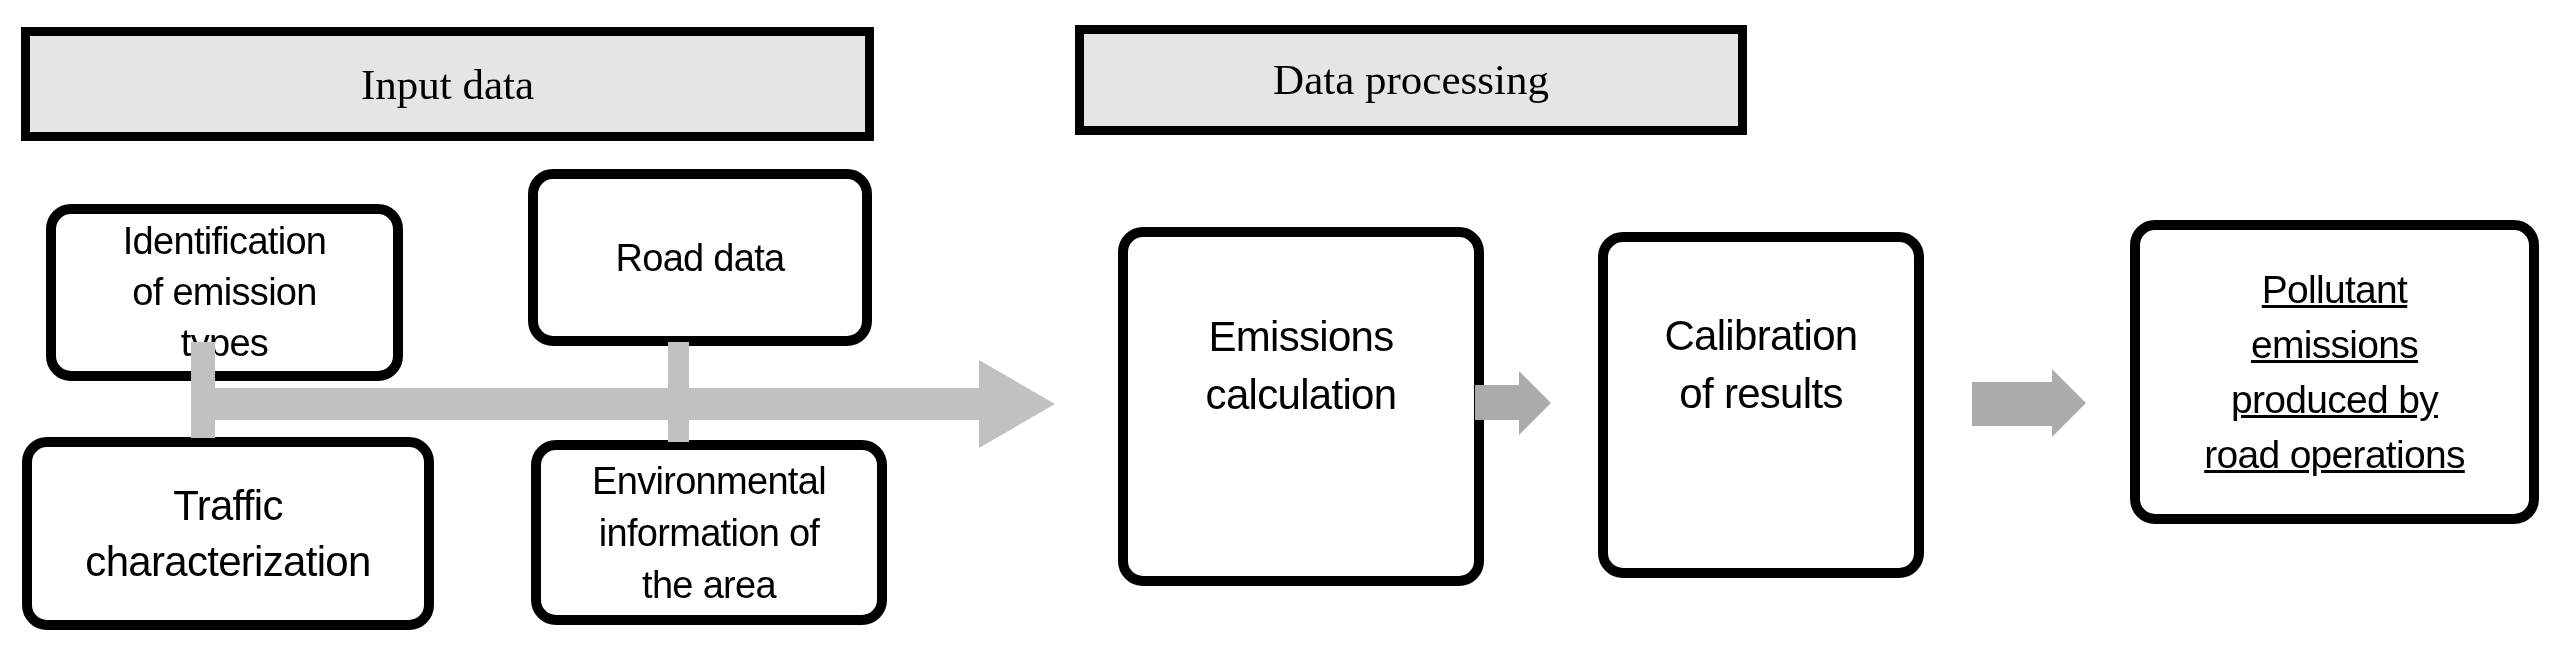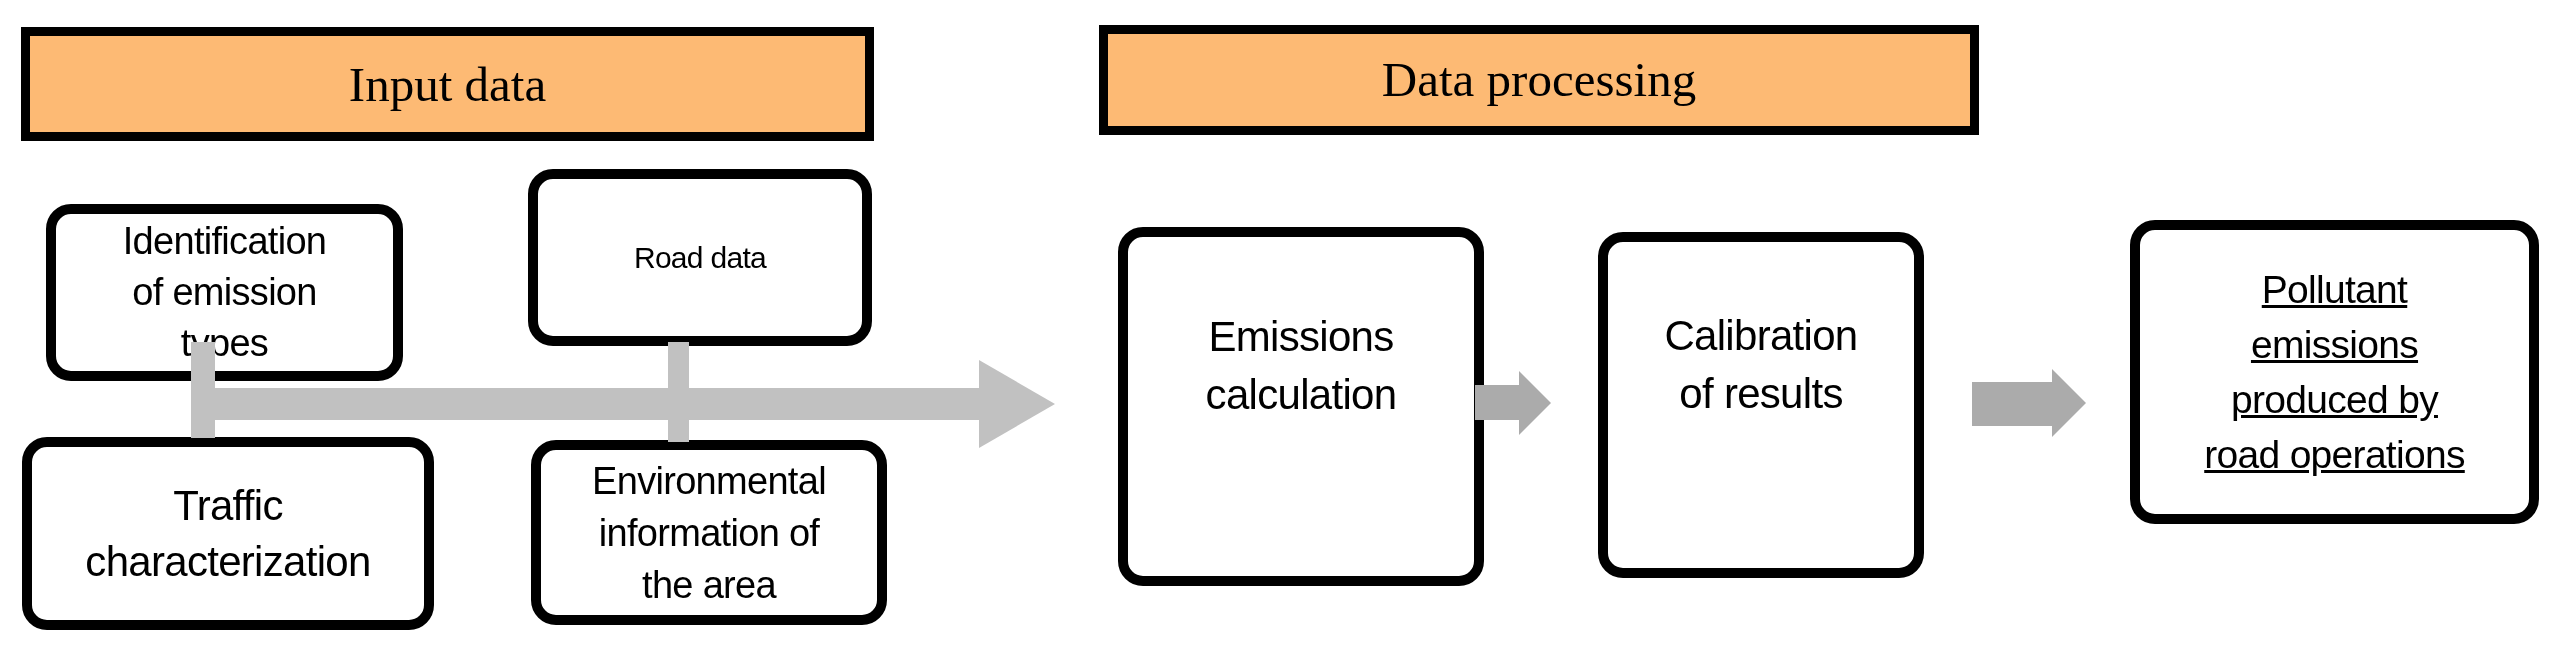--- a/index.html
+++ b/index.html
@@ -13,52 +13,52 @@
   #diagram {
     position: relative;
     width: 2576px;
     height: 649px;
     background: #ffffff;
   }
   
   .hdr {
     position: absolute;
     box-sizing: border-box;
-    background: #fdba74;
+    background: #e5e5e5;
     border: 9.1px solid #000000;
     display: flex;
     align-items: center;
     justify-content: center;
     font-family: "Liberation Serif", serif;
-    font-size: 49px;
+    font-size: 43px;
     color: #000000;
     text-align: center;
   }
   #hdr-input   { left: 21px;   top: 27px; width: 853px; height: 114px; }
-  #hdr-process { left: 1099px; top: 24.6px; width: 880px; height: 110px; }
+  #hdr-process { left: 1075px; top: 24.6px; width: 672px; height: 110px; }
   #hdr-output  { left: 2081px; top: 19.7px; width: 483px;  height: 107px; }
 
   
   .box {
     position: absolute;
     box-sizing: border-box;
     background: #ffffff;
     border: 10.6px solid #000000;
     border-radius: 25px;
     display: flex;
     align-items: center;
     justify-content: center;
     text-align: center;
     font-family: "Liberation Sans", sans-serif;
     color: #000000;
     letter-spacing: -0.7px;
     white-space: pre-line;
   }
   #box-ident    { left: 46px;   top: 170px; width: 357px; height: 177px; font-size: 38px; line-height: 51px; margin-top: 34px; }
-  #box-road     { left: 528px;  top: 169px; width: 344px; height: 177px; font-size: 30px; line-height: 56px; }
+  #box-road     { left: 528px;  top: 169px; width: 344px; height: 177px; font-size: 38px; line-height: 56px; }
   #box-traffic  { left: 22px;   top: 437px; width: 412px; height: 193px; font-size: 42px; line-height: 56px; }
   #box-env      { left: 531px;  top: 440px; width: 356px; height: 185px; font-size: 38px; line-height: 52px; }
   #box-emiss    { left: 1118px; top: 227px; width: 366px; height: 359px; font-size: 42px; line-height: 58px; padding-bottom: 81px; }
   #box-calib    { left: 1598px; top: 232px; width: 326px; height: 346px; font-size: 42px; line-height: 58px; padding-bottom: 81px; }
   #box-pollut   { left: 2130px; top: 220px; width: 409px; height: 304px; font-size: 39px; line-height: 55px; text-decoration: underline; }
 
   
   .gray { position: absolute; background: var(--gray-light, #C1C1C1); }
   #stub-ident   { left: 191px; top: 342px; width: 24px;   height: 96px; }
   #stub-road    { left: 668px; top: 342px; width: 21px;   height: 100px; }

